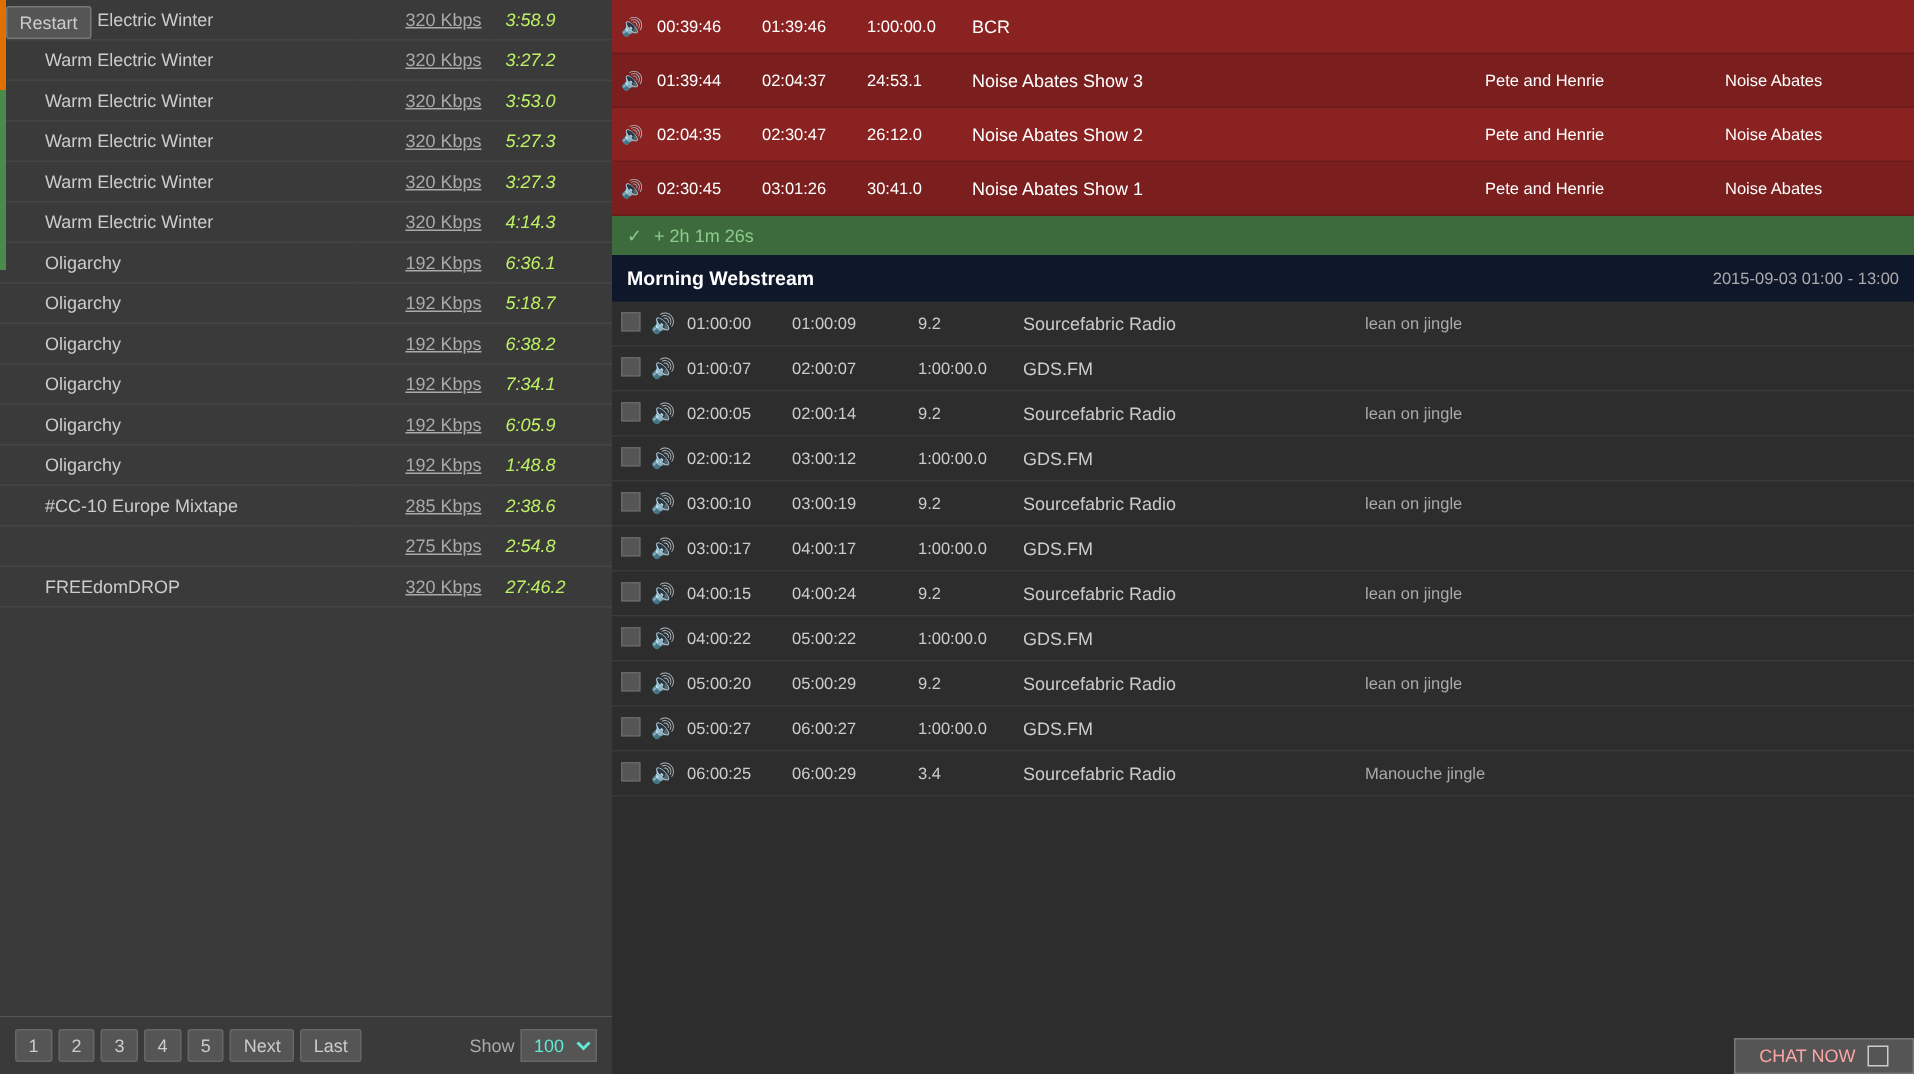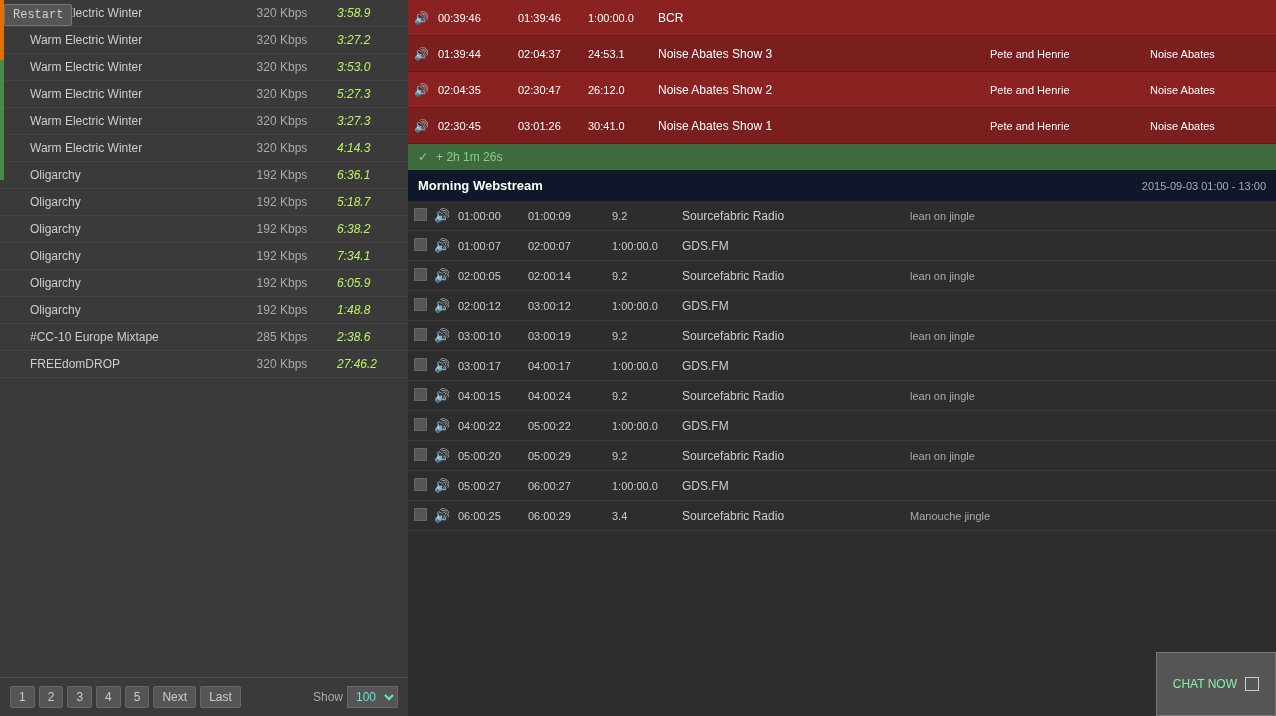--- a/index.html
+++ b/index.html
@@ -41,21 +41,22 @@
       padding: 6px 8px;
       color: #ccc;
     }
 
     .left-panel table td:first-child {
       padding-left: 30px;
     }
 
     .left-panel table td:nth-child(2) {
       color: #aaa;
-      text-align: center;
+      text-align: right;
+      text-decoration: underline;
     }
 
     .left-panel table td:nth-child(3) {
       color: #bef264;
       text-align: left;
       font-style: italic;
     }
 
     
     .progress-bar-left {
@@ -91,21 +92,21 @@
       padding: 8px 6px;
       border-bottom: 1px solid #6a1a1a;
       color: #fff;
       min-height: 36px;
     }
 
     .show-row-dark {
       background: #7a1e1e;
     }
     .show-row-red .col-icon { width: 24px; }
-    .show-row-red .col-start { width: 80px; font-size: 11px; }
+    .show-row-red .col-start { width: 70px; font-size: 11px; }
     .show-row-red .col-end { width: 70px; font-size: 11px; }
     .show-row-red .col-dur { width: 70px; font-size: 11px; }
     .show-row-red .col-name { flex: 1; font-size: 12px; }
     .show-row-red .col-creator { width: 160px; font-size: 11px; }
     .show-row-red .col-show { width: 120px; font-size: 11px; }
 
     
     .time-addition-row {
       background: #3d6b3d;
       padding: 6px 10px;
@@ -199,21 +200,20 @@
       top: 4px;
       left: 4px;
       background: #555;
       border: 1px solid #777;
       color: #ccc;
       padding: 3px 8px;
       cursor: pointer;
       font-size: 12px;
       border-radius: 2px;
       z-index: 10;
-      font-family: Liberation Mono, monospace;
     }
 
     .show-label {
       margin-left: auto;
       color: #aaa;
       font-size: 12px;
     }
 
     .show-select {
       background: #555;
@@ -223,22 +223,22 @@
       font-size: 12px;
     }
 
     
     .chat-now {
       position: fixed;
       bottom: 0;
       right: 0;
       background: #555;
       border: 1px solid #777;
-      color: #86efac;
-      padding: 24px 16px;
+      color: #fca5a5;
+      padding: 4px 16px;
       font-size: 12px;
       display: flex;
       align-items: center;
       gap: 8px;
       cursor: pointer;
     }
 
     .chat-icon {
       width: 14px;
       height: 14px;
@@ -316,20 +316,25 @@
   </tr>
           <tr>
     <td>Oligarchy</td>
     <td>192 Kbps</td>
     <td>1:48.8</td>
   </tr>
           <tr>
     <td>#CC-10 Europe Mixtape</td>
     <td>285 Kbps</td>
     <td>2:38.6</td>
+  </tr>
+          <tr>
+    <td></td>
+    <td>275 Kbps</td>
+    <td>2:54.8</td>
   </tr>
           <tr>
     <td>FREEdomDROP</td>
     <td>320 Kbps</td>
     <td>27:46.2</td>
   </tr>
         </tbody>
     </table>
 
     <div class="pagination-bar">

